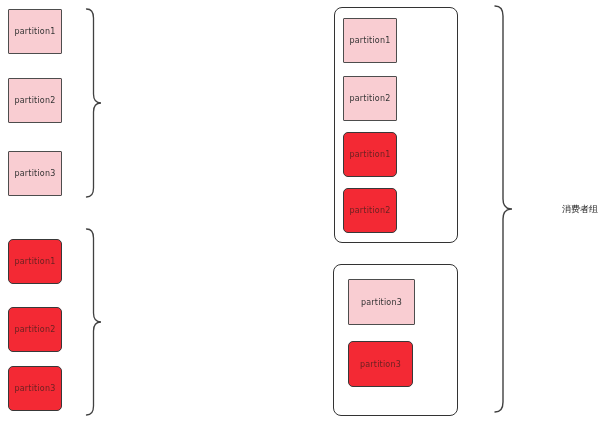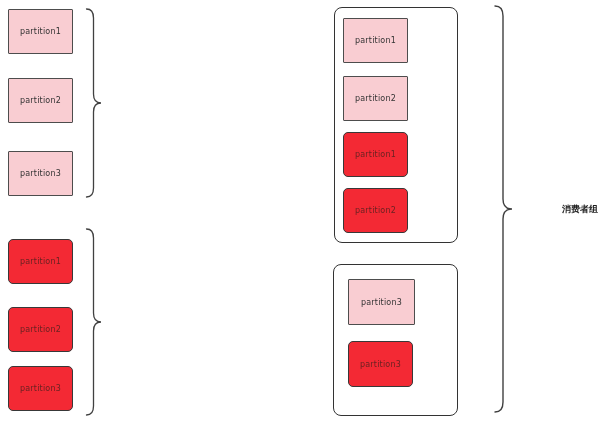--- a/index.html
+++ b/index.html
@@ -10,21 +10,21 @@
   }
   .canvas {
     position: relative;
     width: 612px;
     height: 426px;
     background: #ffffff;
     overflow: hidden;
   }
   .box {
     position: absolute;
-    width: 65px;
+    width: 54px;
     height: 45px;
     box-sizing: border-box;
     display: flex;
     align-items: center;
     justify-content: center;
     font-size: 8px;
     letter-spacing: 0.2px;
     user-select: none;
   }
   .box.pink {
@@ -84,15 +84,15 @@
   <div class="box red" style="left:343px; top:188px;">partition2</div>
 
   <div class="container" style="left:333px; top:264px; width:125px; height:152px;"></div>
   <div class="box pink" style="left:348px; top:279px; width:67px; height:46px;">partition3</div>
   <div class="box red" style="left:348px; top:341px; width:65px; height:46px;">partition3</div>
 
   <svg class="brace" style="left:494px; top:5px;" width="20" height="408" viewBox="0 0 20 408">
     <path d="M 1,1 Q 9,1 9,11 L 9,194 Q 9,204 18,204 Q 9,204 9,214 L 9,397 Q 9,407 1,407" fill="none" stroke="#404040" stroke-width="1.4" stroke-linecap="round"></path>
   </svg>
 
-  <div class="group-label" style="left:562px; top:203px;font-weight:bold;">消费者组</div>
+  <div class="group-label" style="left:562px; top:203px;">消费者组</div>
 
 </div>
 
 </body></html>

